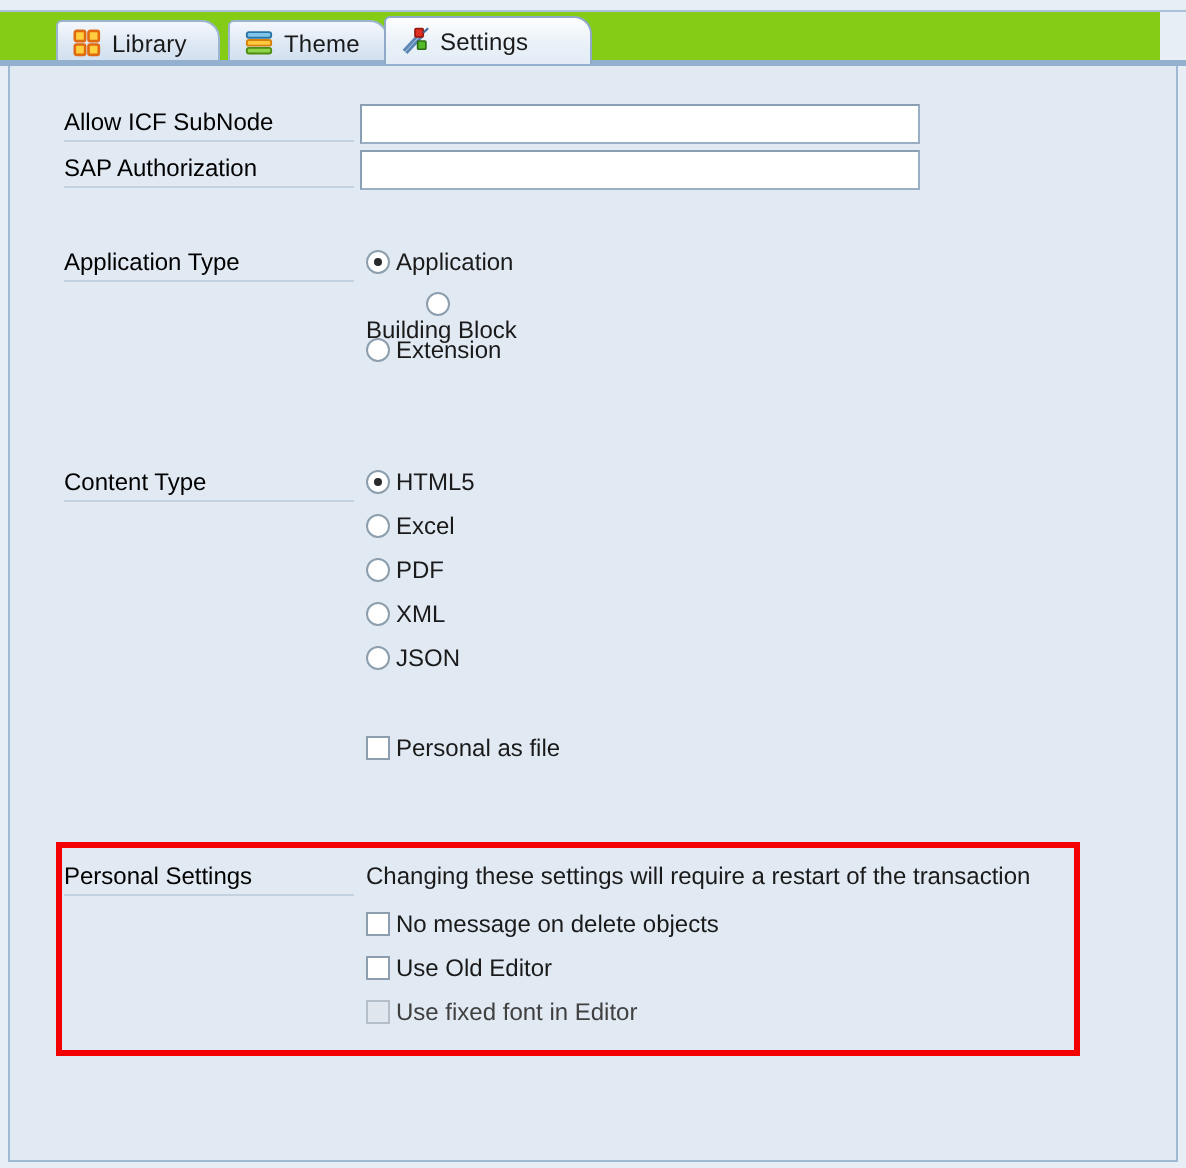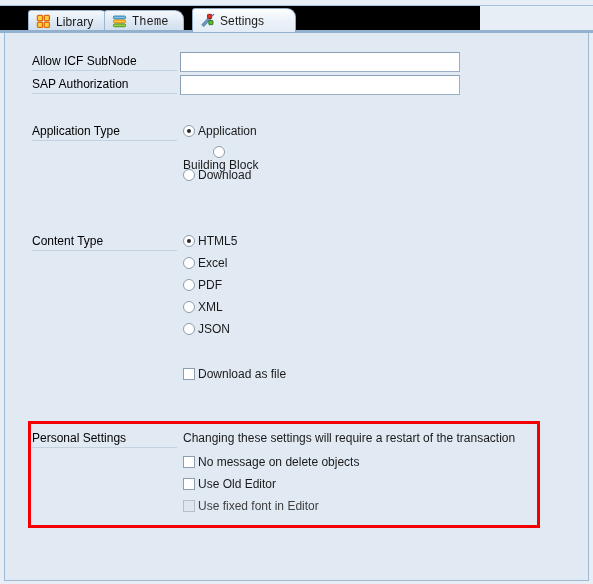--- a/index.html
+++ b/index.html
@@ -24,23 +24,23 @@
     width: 593px; height: 6px;
     background: #e8eef5;
     border-bottom: 1px solid #a8c0da;
     box-sizing: border-box;
   }
 
   
   #tab-bar {
     position: absolute;
     left: 0; top: 6px;
-    width: 480px;
+    width: 580px;
     height: 26px;
-    background: #000000;
+    background: #84cc16;
   }
   .tab {
     position: absolute;
     top: 4px;
     height: 22px;
     box-sizing: border-box;
     display: flex;
     align-items: center;
     padding: 0 9px 0 7px;
     border: 1px solid #9bb4cf;
@@ -193,21 +193,21 @@
   <div class="tab" id="tab-library" style="left:28px; width:82px;">
     <svg class="tab-icon" viewBox="0 0 16 16">
       <rect x="1.5" y="1.5" width="5.5" height="5.5" rx="1" fill="#ffcf3f" stroke="#e06a10" stroke-width="1.4"></rect>
       <rect x="8.8" y="1.5" width="5.5" height="5.5" rx="1" fill="#ffcf3f" stroke="#e06a10" stroke-width="1.4"></rect>
       <rect x="1.5" y="8.8" width="5.5" height="5.5" rx="1" fill="#ffcf3f" stroke="#e06a10" stroke-width="1.4"></rect>
       <rect x="8.8" y="8.8" width="5.5" height="5.5" rx="1" fill="#ffcf3f" stroke="#e06a10" stroke-width="1.4"></rect>
     </svg>
     <span class="tab-label">Library</span>
   </div>
 
-  <div class="tab" id="tab-theme" style="left:104px; width:80px;font-family:Liberation Mono, monospace;">
+  <div class="tab" id="tab-theme" style="left:114px; width:80px;">
     <svg class="tab-icon" viewBox="0 0 16 16">
       <rect x="1.5" y="2.2" width="13" height="3" rx="1.2" fill="#7fc6e8" stroke="#2874a6" stroke-width="1"></rect>
       <rect x="1.5" y="6.4" width="13" height="3" rx="1.2" fill="#ffc83f" stroke="#d4820a" stroke-width="1"></rect>
       <rect x="1.5" y="10.6" width="13" height="3" rx="1.2" fill="#8fd44a" stroke="#4f8c12" stroke-width="1"></rect>
     </svg>
     <span class="tab-label">Theme</span>
   </div>
 
   <div class="tab active" id="tab-settings" style="left:192px; width:104px;">
     <svg class="tab-icon" viewBox="0 0 16 16">
@@ -237,21 +237,21 @@
   <div class="radio-row" style="left:178px; top:91px;">
     <span class="radio-mark checked"></span>
     <span class="radio-text">Application</span>
   </div>
   <div class="radio-row" style="left:178px; top:113px;flex-direction:column;">
     <span class="radio-mark"></span>
     <span class="radio-text">Building Block</span>
   </div>
   <div class="radio-row" style="left:178px; top:135px;">
     <span class="radio-mark"></span>
-    <span class="radio-text">Download</span>
+    <span class="radio-text">Extension</span>
   </div>
 
   <div class="form-label" style="left:27px; top:201px; width:145px;">Content Type</div>
 
   <div class="radio-row" style="left:178px; top:201px;">
     <span class="radio-mark checked"></span>
     <span class="radio-text">HTML5</span>
   </div>
   <div class="radio-row" style="left:178px; top:223px;">
     <span class="radio-mark"></span>
@@ -265,21 +265,21 @@
     <span class="radio-mark"></span>
     <span class="radio-text">XML</span>
   </div>
   <div class="radio-row" style="left:178px; top:289px;">
     <span class="radio-mark"></span>
     <span class="radio-text">JSON</span>
   </div>
 
   <div class="check-row" style="left:178px; top:334px;">
     <span class="check-mark"></span>
-    <span class="check-text">Download as file</span>
+    <span class="check-text">Personal as file</span>
   </div>
 
   <div id="personal-settings-box"></div>
 
   <div class="form-label" style="left:27px; top:398px; width:145px;">Personal Settings</div>
 
   <div class="static-text" style="left:178px; top:398px;">Changing these settings will require a restart of the transaction</div>
 
   <div class="check-row" style="left:178px; top:422px;">
     <span class="check-mark"></span>

